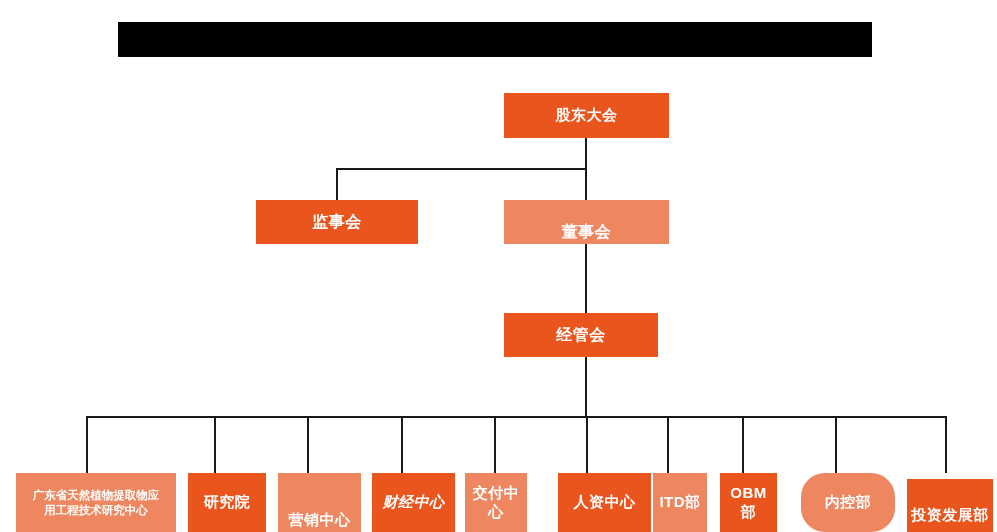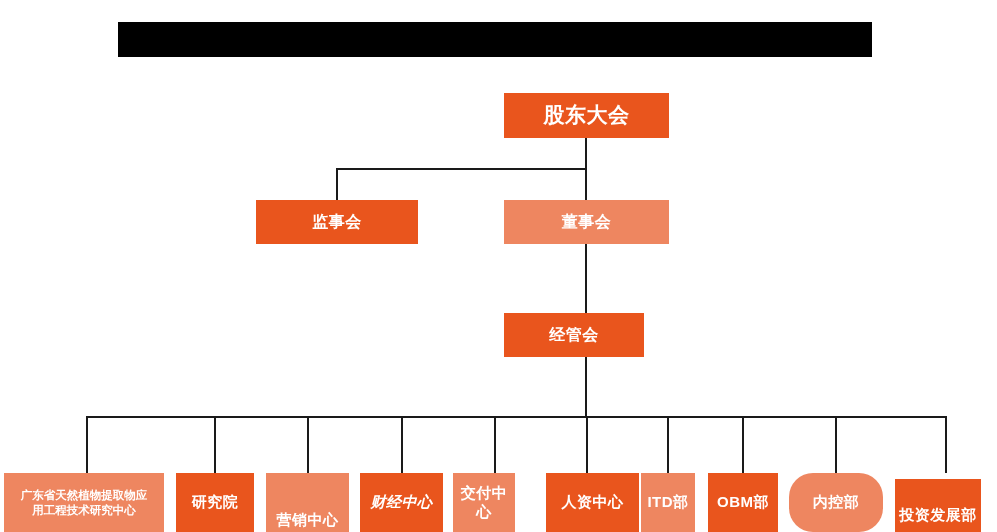--- a/index.html
+++ b/index.html
@@ -37,23 +37,23 @@
     color: #ffffff;
     font-weight: bold;
     line-height: 1.25;
     letter-spacing: 0.5px;
     padding: 2px 3px;
     user-select: none;
   }
   .node.dark  { background: #e9551d; }
   .node.light { background: #ee8660; }
 
-  .node.lvl-top    { font-size: 21px; }
+  .node.lvl-top    { font-size: 15px; }
   .node.lvl-mid    { font-size: 16px; }
-  .node.lvl-dept   { font-size: 15px; }
+  .node.lvl-dept   { font-size: 15px; margin-left: 12px; }
   .node.lvl-dept.small-text { font-size: 11.5px; font-weight: bold; letter-spacing: 0px; }
 
   
   .line {
     position: absolute;
     background: #1a1a1a;
   }
   .line.v { width: 2px; }
   .line.h { height: 2px; }
 </style>
@@ -83,24 +83,24 @@
       <div class="line v" style="left: 835px; top: 416px; height: 57px;"></div>
       <div class="line v" style="left: 945px; top: 416px; height: 57px;"></div>
     </div>
   <div id="node-layer">
       <div class="node dark lvl-top" style="left: 504px; top: 93px; width: 165px; height: 45px;">
         <span>股东大会</span>
       </div>
       <div class="node dark lvl-mid" style="left: 256px; top: 200px; width: 162px; height: 44px;">
         <span>监事会</span>
       </div>
-      <div class="node light lvl-mid" style="left: 504px; top: 200px; width: 165px; height: 44px;">
+      <div class="node light lvl-mid" style="left: 504px; top: 200px; width: 165px; height: 44px; align-items: flex-end;">
         <span>董事会</span>
       </div>
-      <div class="node dark lvl-mid" style="left: 504px; top: 313px; width: 140px; height: 44px;">
+      <div class="node dark lvl-mid" style="left: 504px; top: 313px; width: 154px; height: 44px;">
         <span>经管会</span>
       </div>
       <div class="node light lvl-dept small-text" style="left: 4px; top: 473px; width: 160px; height: 59px;">
         <span>
           <span style="display:block">广东省天然植物提取物应</span>
           <span style="display:block">用工程技术研究中心</span>
         </span>
       </div>
       <div class="node dark lvl-dept" style="left: 176px; top: 473px; width: 78px; height: 59px; align-items: center;">
         <span>研究院</span>
@@ -113,21 +113,21 @@
       </div>
       <div class="node light lvl-dept" style="left: 453px; top: 473px; width: 62px; height: 59px;">
         <span>交付中心</span>
       </div>
       <div class="node dark lvl-dept" style="left: 546px; top: 473px; width: 93px; height: 59px;">
         <span>人资中心</span>
       </div>
       <div class="node light lvl-dept" style="left: 641px; top: 473px; width: 54px; height: 59px;">
         <span>ITD部</span>
       </div>
-      <div class="node dark lvl-dept" style="left: 708px; top: 473px; width: 70px; height: 59px;">
+      <div class="node dark lvl-dept" style="left: 708px; top: 473px; width: 57px; height: 59px;">
         <span>OBM部</span>
       </div>
       <div class="node light lvl-dept" style="left: 789px; top: 473px; width: 94px; height: 59px; border-radius: 24px;">
         <span>内控部</span>
       </div>
       <div class="node dark lvl-dept" style="left: 895px; top: 479px; width: 86px; height: 73px;">
         <span>投资发展部</span>
       </div>
     </div>
 

